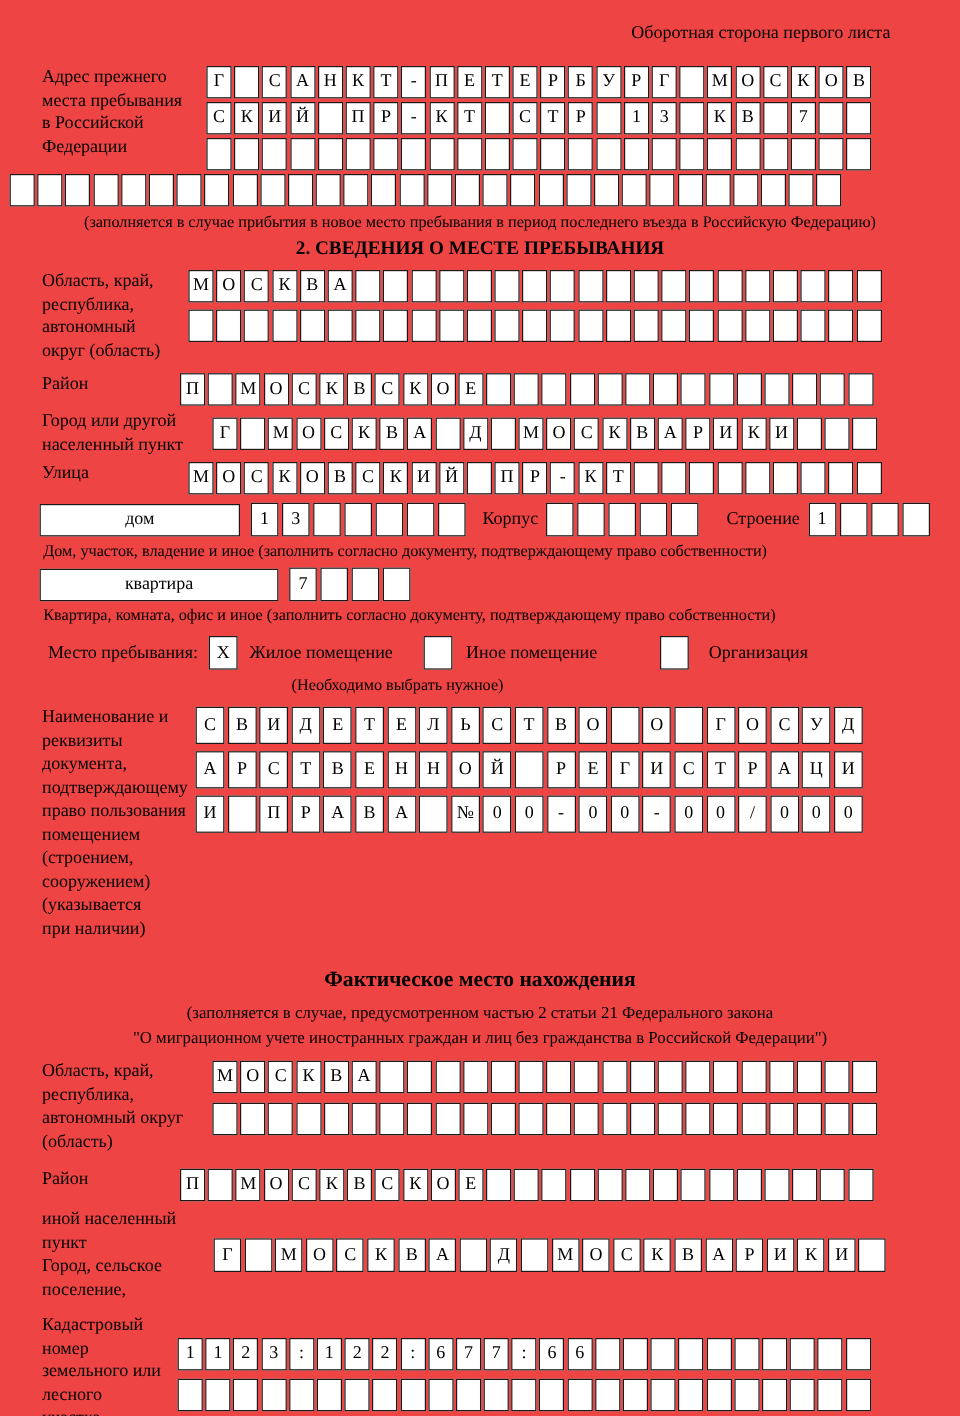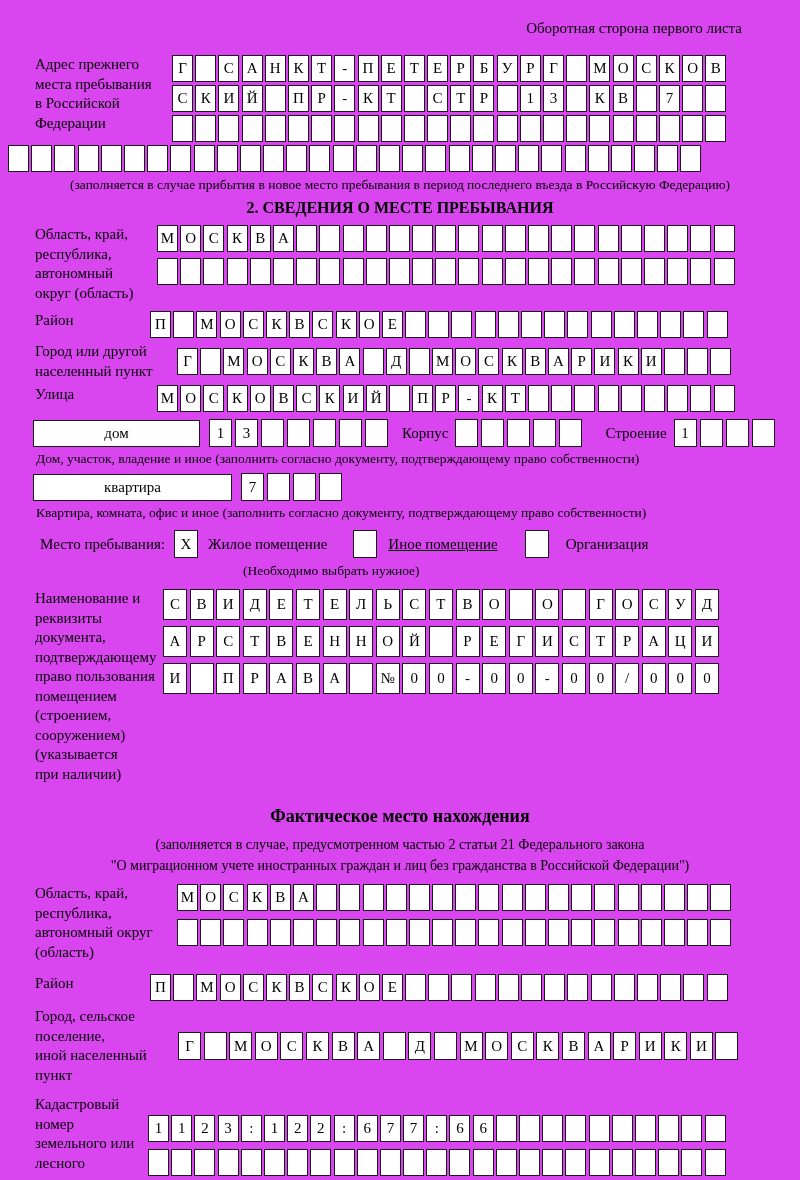--- a/index.html
+++ b/index.html
@@ -1,18 +1,18 @@
 <!DOCTYPE html>
 <html lang="ru"><head>
 <meta charset="utf-8">
 <style>
   html,body{margin:0;padding:0;background:#fff;}
   .page{
     position:relative;width:800px;height:1180px;margin:0 auto;
-    background:#d946ef;color:#000;overflow:hidden;
+    background:#ef4444;color:#000;overflow:hidden;
     font-family:"Liberation Serif","DejaVu Serif",serif;
   }
   .hdr{margin:20px 58px 0 0;text-align:right;font-size:15px;}
   
   .cellrow{display:flex;}
   .cell{
     width:19px;height:25px;border:1.5px solid #1a1a1a;margin-right:2.2px;
     display:flex;align-items:center;justify-content:center;
     font-size:15px;flex:0 0 auto;background:#fff;
   }
@@ -48,21 +48,21 @@
   .seg-label2{font-size:15px;margin:0 7px 0 20px;flex:0 0 auto;}
   .cap-left{font-size:13.5px;padding-left:36px;margin-top:4px;}
   
   .stay-row{display:flex;align-items:center;padding-left:40px;margin-top:9px;font-size:15px;}
   .chk{
     width:22px;height:26px;border:1.5px solid #1a1a1a;display:flex;align-items:center;
     justify-content:center;font-size:15px;flex:0 0 auto;background:#fff;
   }
   .stay-row .t1{margin-right:9px;}
   .stay-row .o1{margin:0 26px 0 10px;}
-  .stay-row .o2{margin:0 27px 0 11px;text-decoration:underline;}
+  .stay-row .o2{margin:0 52px 0 11px;}
   .stay-row .o3{margin-left:17px;}
   .stay-cap{margin-top:5px;padding-left:243px;font-size:13.5px;}
   .fact-title{margin-top:22px;text-align:center;font-weight:bold;font-size:18px;}
   .law-cap{text-align:center;font-size:14px;margin-top:8px;line-height:20.5px;}
   .cad-rows{margin-top:20px;}
 </style>
 </head>
 <body>
 
 <div class="page">
@@ -581,22 +581,22 @@
         <div class="cell"></div>
         <div class="cell"></div>
         <div class="cell"></div>
         <div class="cell"></div>
         <div class="cell"></div>
       </div>
   </div>
 
   <div class="field mt6 vcenter">
     <div class="flabel lw178">
+      <span class="ll">иной населенный пункт</span>
       <span class="ll">Город, сельское поселение,</span>
-      <span class="ll">иной населенный пункт</span>
     </div>
     <div class="cellrow cell-md">
         <div class="cell">Г</div>
         <div class="cell"></div>
         <div class="cell">М</div>
         <div class="cell">О</div>
         <div class="cell">С</div>
         <div class="cell">К</div>
         <div class="cell">В</div>
         <div class="cell">А</div>

